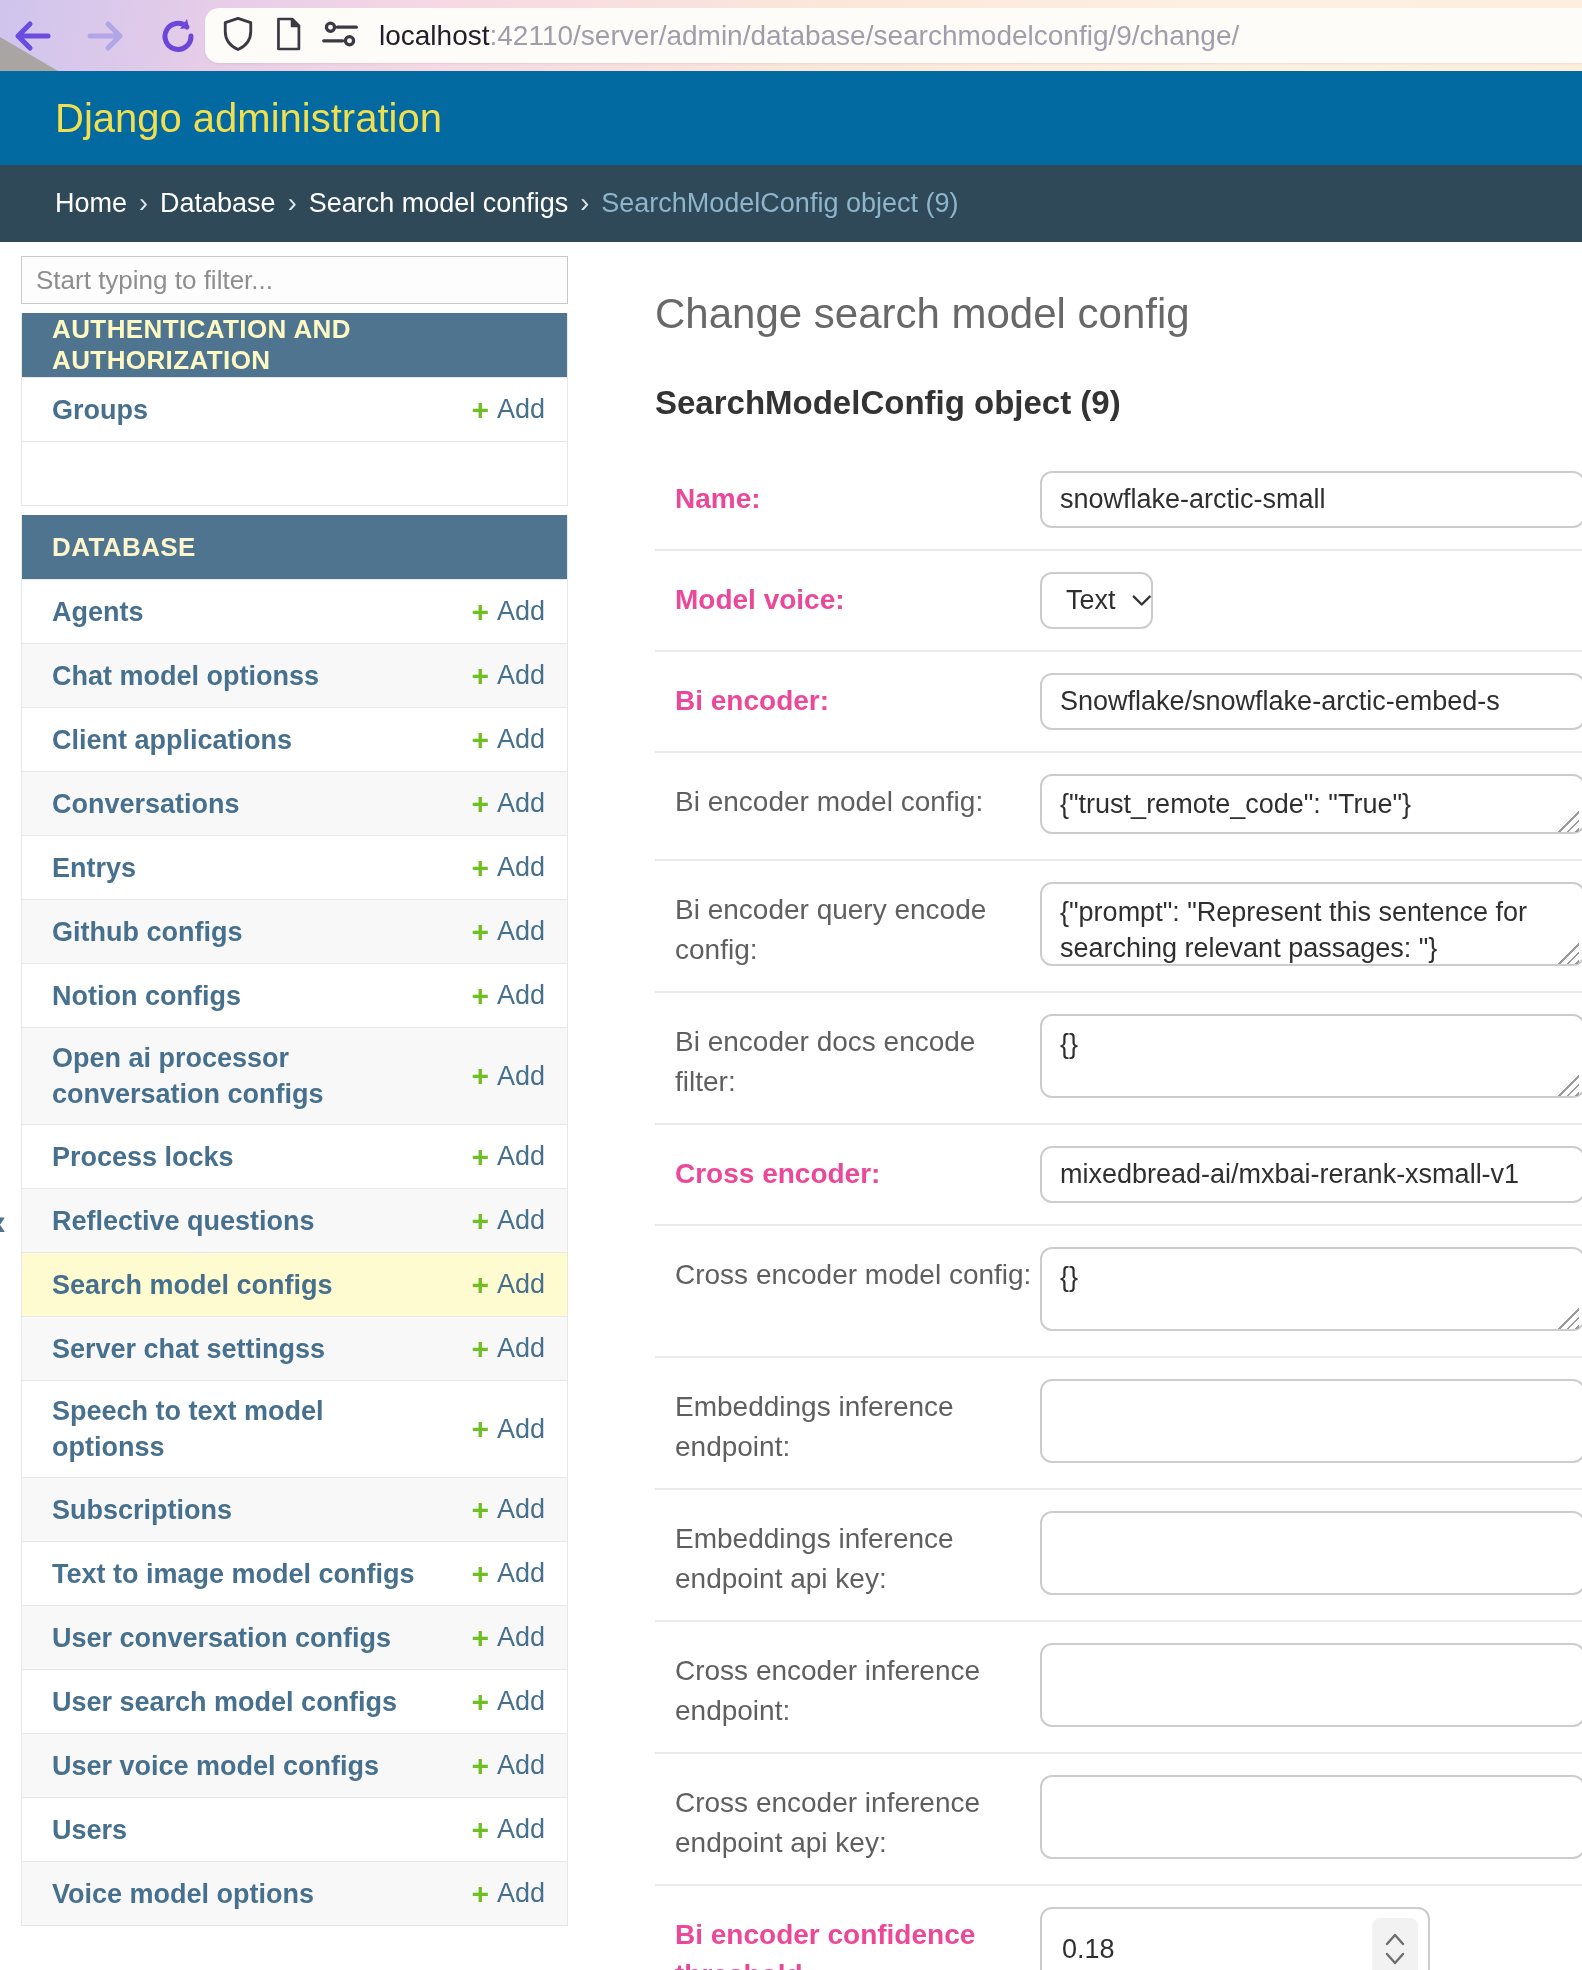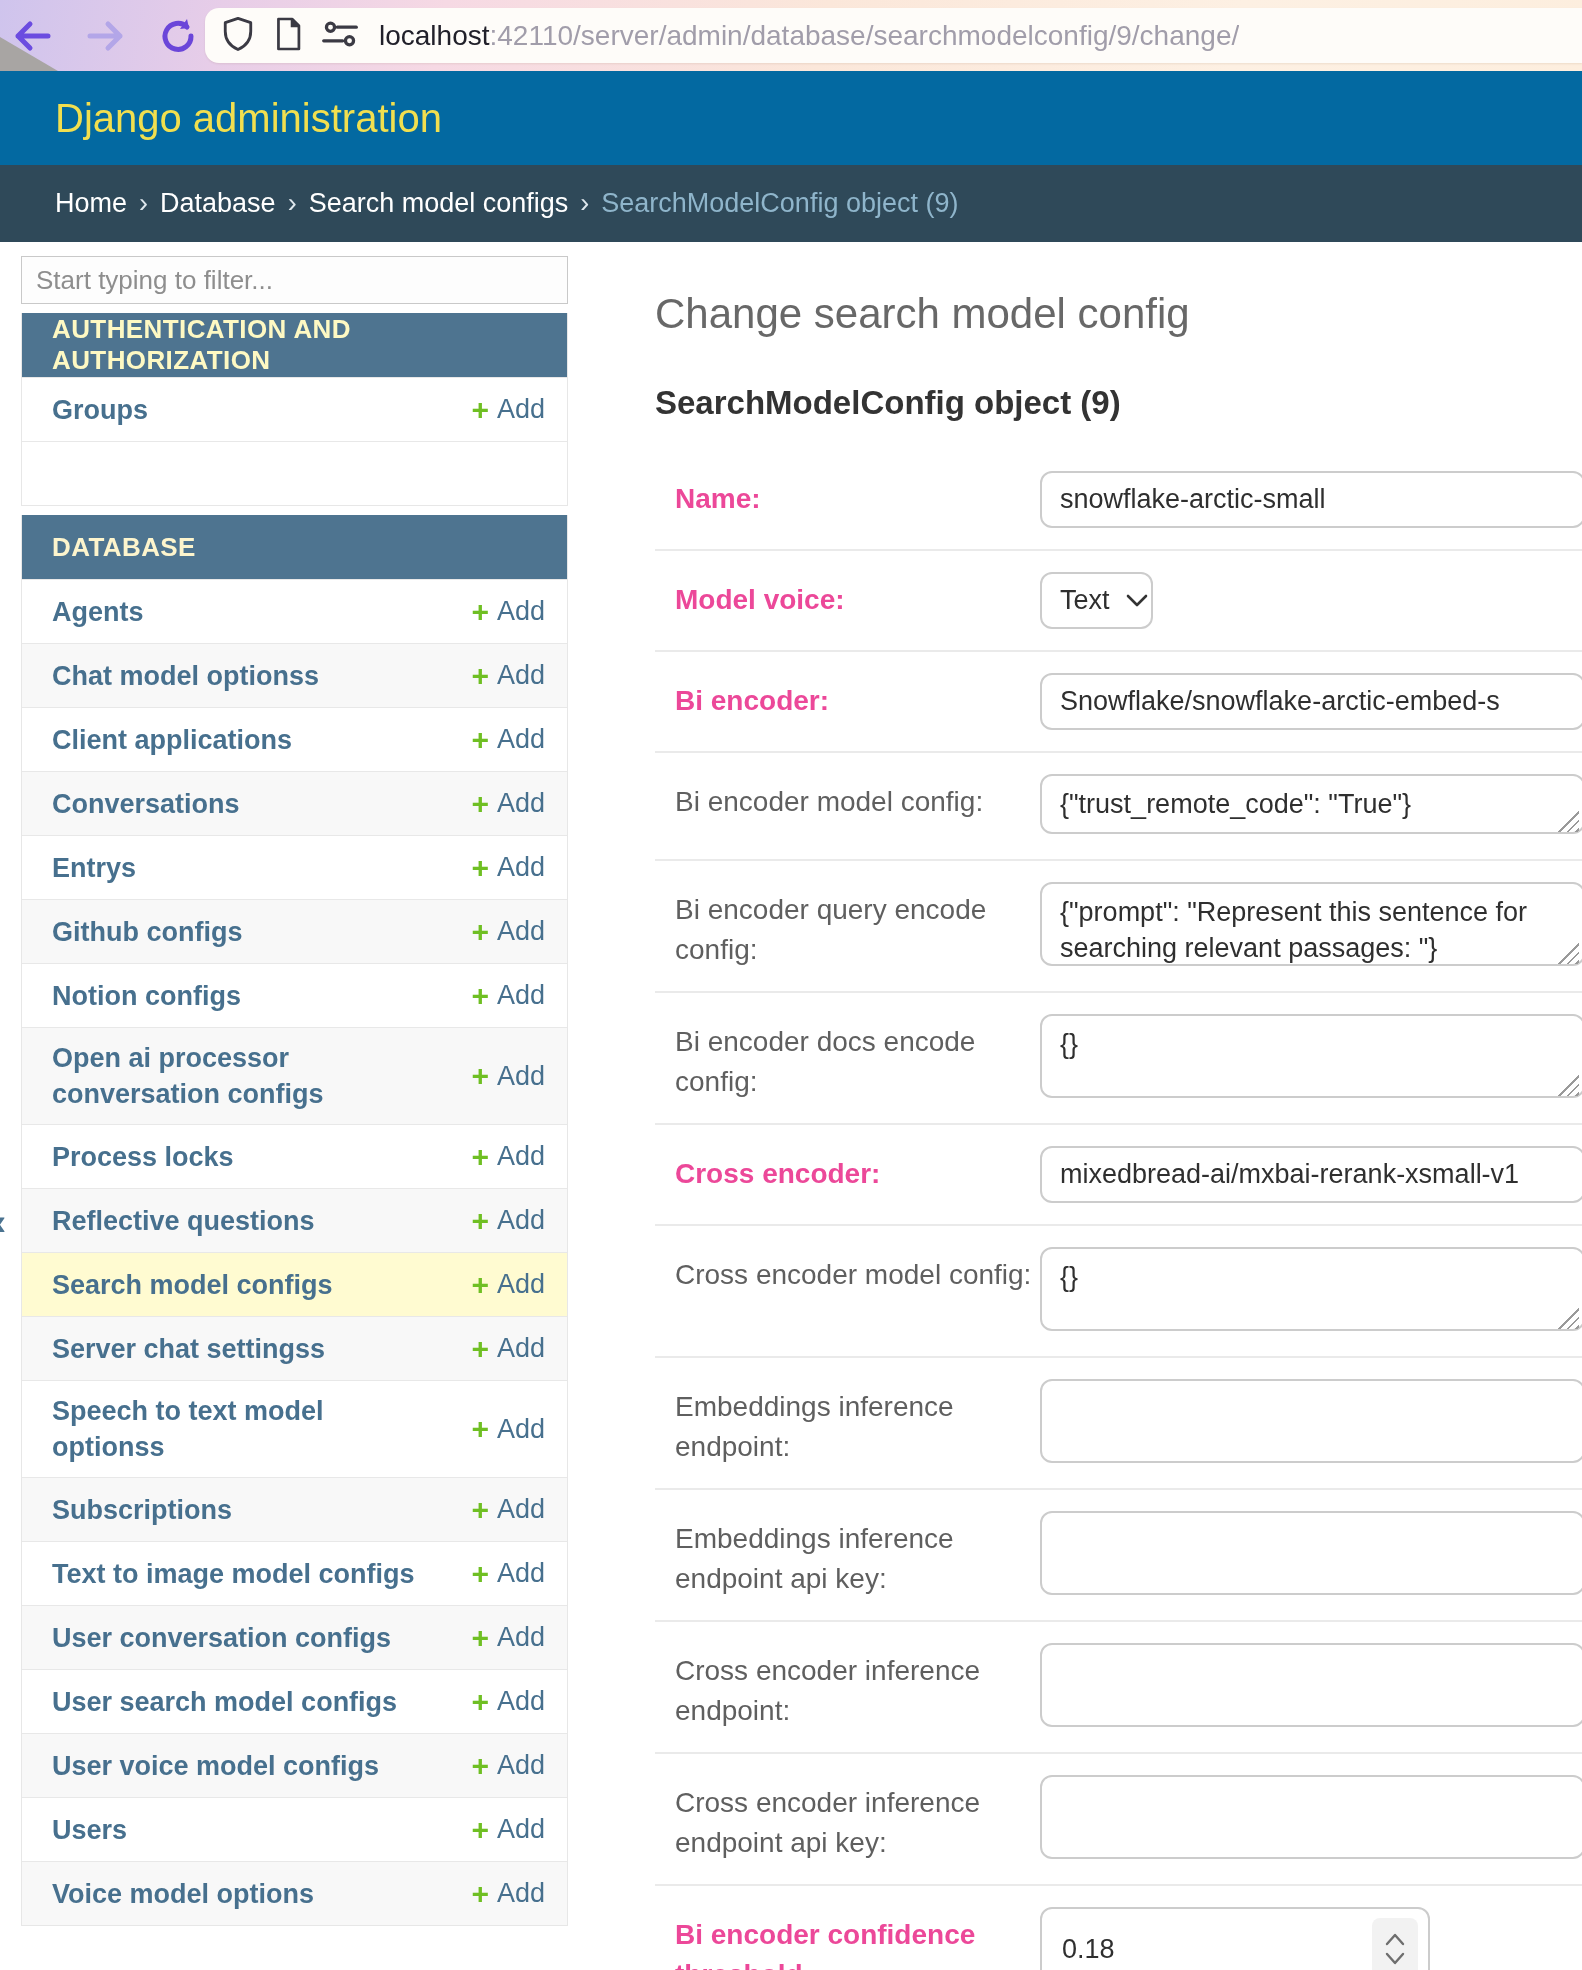--- a/index.html
+++ b/index.html
@@ -68,21 +68,21 @@
     font-size:27px; color:#2f2f2f; padding:0 18px; font-family:inherit; background:#fff; }
   .tarea { width:545px; border:2px solid #ccc; border-radius:12px; font-size:27px; color:#2f2f2f;
     padding:10px 18px; font-family:inherit; background:#fff; resize:none; line-height:36px; overflow:hidden; }
   .tarea.sm { height:60px; }
   .tarea.lg { height:84px; }
   .empty-box { width:545px; height:84px; border:2px solid #ccc; border-radius:12px; background:#fff; }
   .grip { position:absolute; width:22px; height:22px; right:6px; bottom:6px; pointer-events:auto;
     background:repeating-linear-gradient(135deg,transparent 0 4px,#9a9a9a 4px 6px);
     clip-path:polygon(100% 0,0 100%,100% 100%); }
   .select { width:113px; height:57px; border:2px solid #ccc; border-radius:12px; background:#fff;
-    display:flex; align-items:center; font-size:27px; color:#2f2f2f; padding-left:18px; gap:16px; cursor:pointer; }
+    display:flex; align-items:center; font-size:27px; color:#2f2f2f; padding-left:24px; gap:16px; cursor:pointer; }
   .numwrap { position:relative; width:390px; }
   .ninput { width:390px; height:84px; border:2px solid #ccc; border-radius:12px;
     font-size:27px; color:#2f2f2f; padding:0 20px; font-family:inherit; }
   .spinner { position:absolute; right:12px; top:50%; transform:translateY(-50%); width:46px; height:62px;
     background:#f2f2f2; border-radius:8px; display:flex; flex-direction:column;
     align-items:center; justify-content:center; gap:6px; cursor:pointer; }
 </style>
 </head>
 <body>
 
@@ -335,21 +335,21 @@
         </div>
         <div class="frow">
           <label class="flabel">Bi encoder model config:</label>
           <div class="fwidget"><textarea class="tarea sm" style="">{"trust_remote_code": "True"}</textarea><div class="grip"></div></div>
         </div>
         <div class="frow">
           <label class="flabel">Bi encoder query encode config:</label>
           <div class="fwidget"><textarea class="tarea lg" style="">{"prompt": "Represent this sentence for searching relevant passages: "}</textarea><div class="grip"></div></div>
         </div>
         <div class="frow">
-          <label class="flabel">Bi encoder docs encode config:</label>
+          <label class="flabel">Bi encoder docs encode filter:</label>
           <div class="fwidget"><textarea class="tarea lg" style="">{}</textarea><div class="grip"></div></div>
         </div>
         <div class="frow">
           <label class="flabel req">Cross encoder:</label>
           <div class="fwidget"><input class="tinput" type="text" value="mixedbread-ai/mxbai-rerank-xsmall-v1" style=""></div>
         </div>
         <div class="frow">
           <label class="flabel">Cross encoder model config:</label>
           <div class="fwidget"><textarea class="tarea lg" style="">{}</textarea><div class="grip"></div></div>
         </div>

